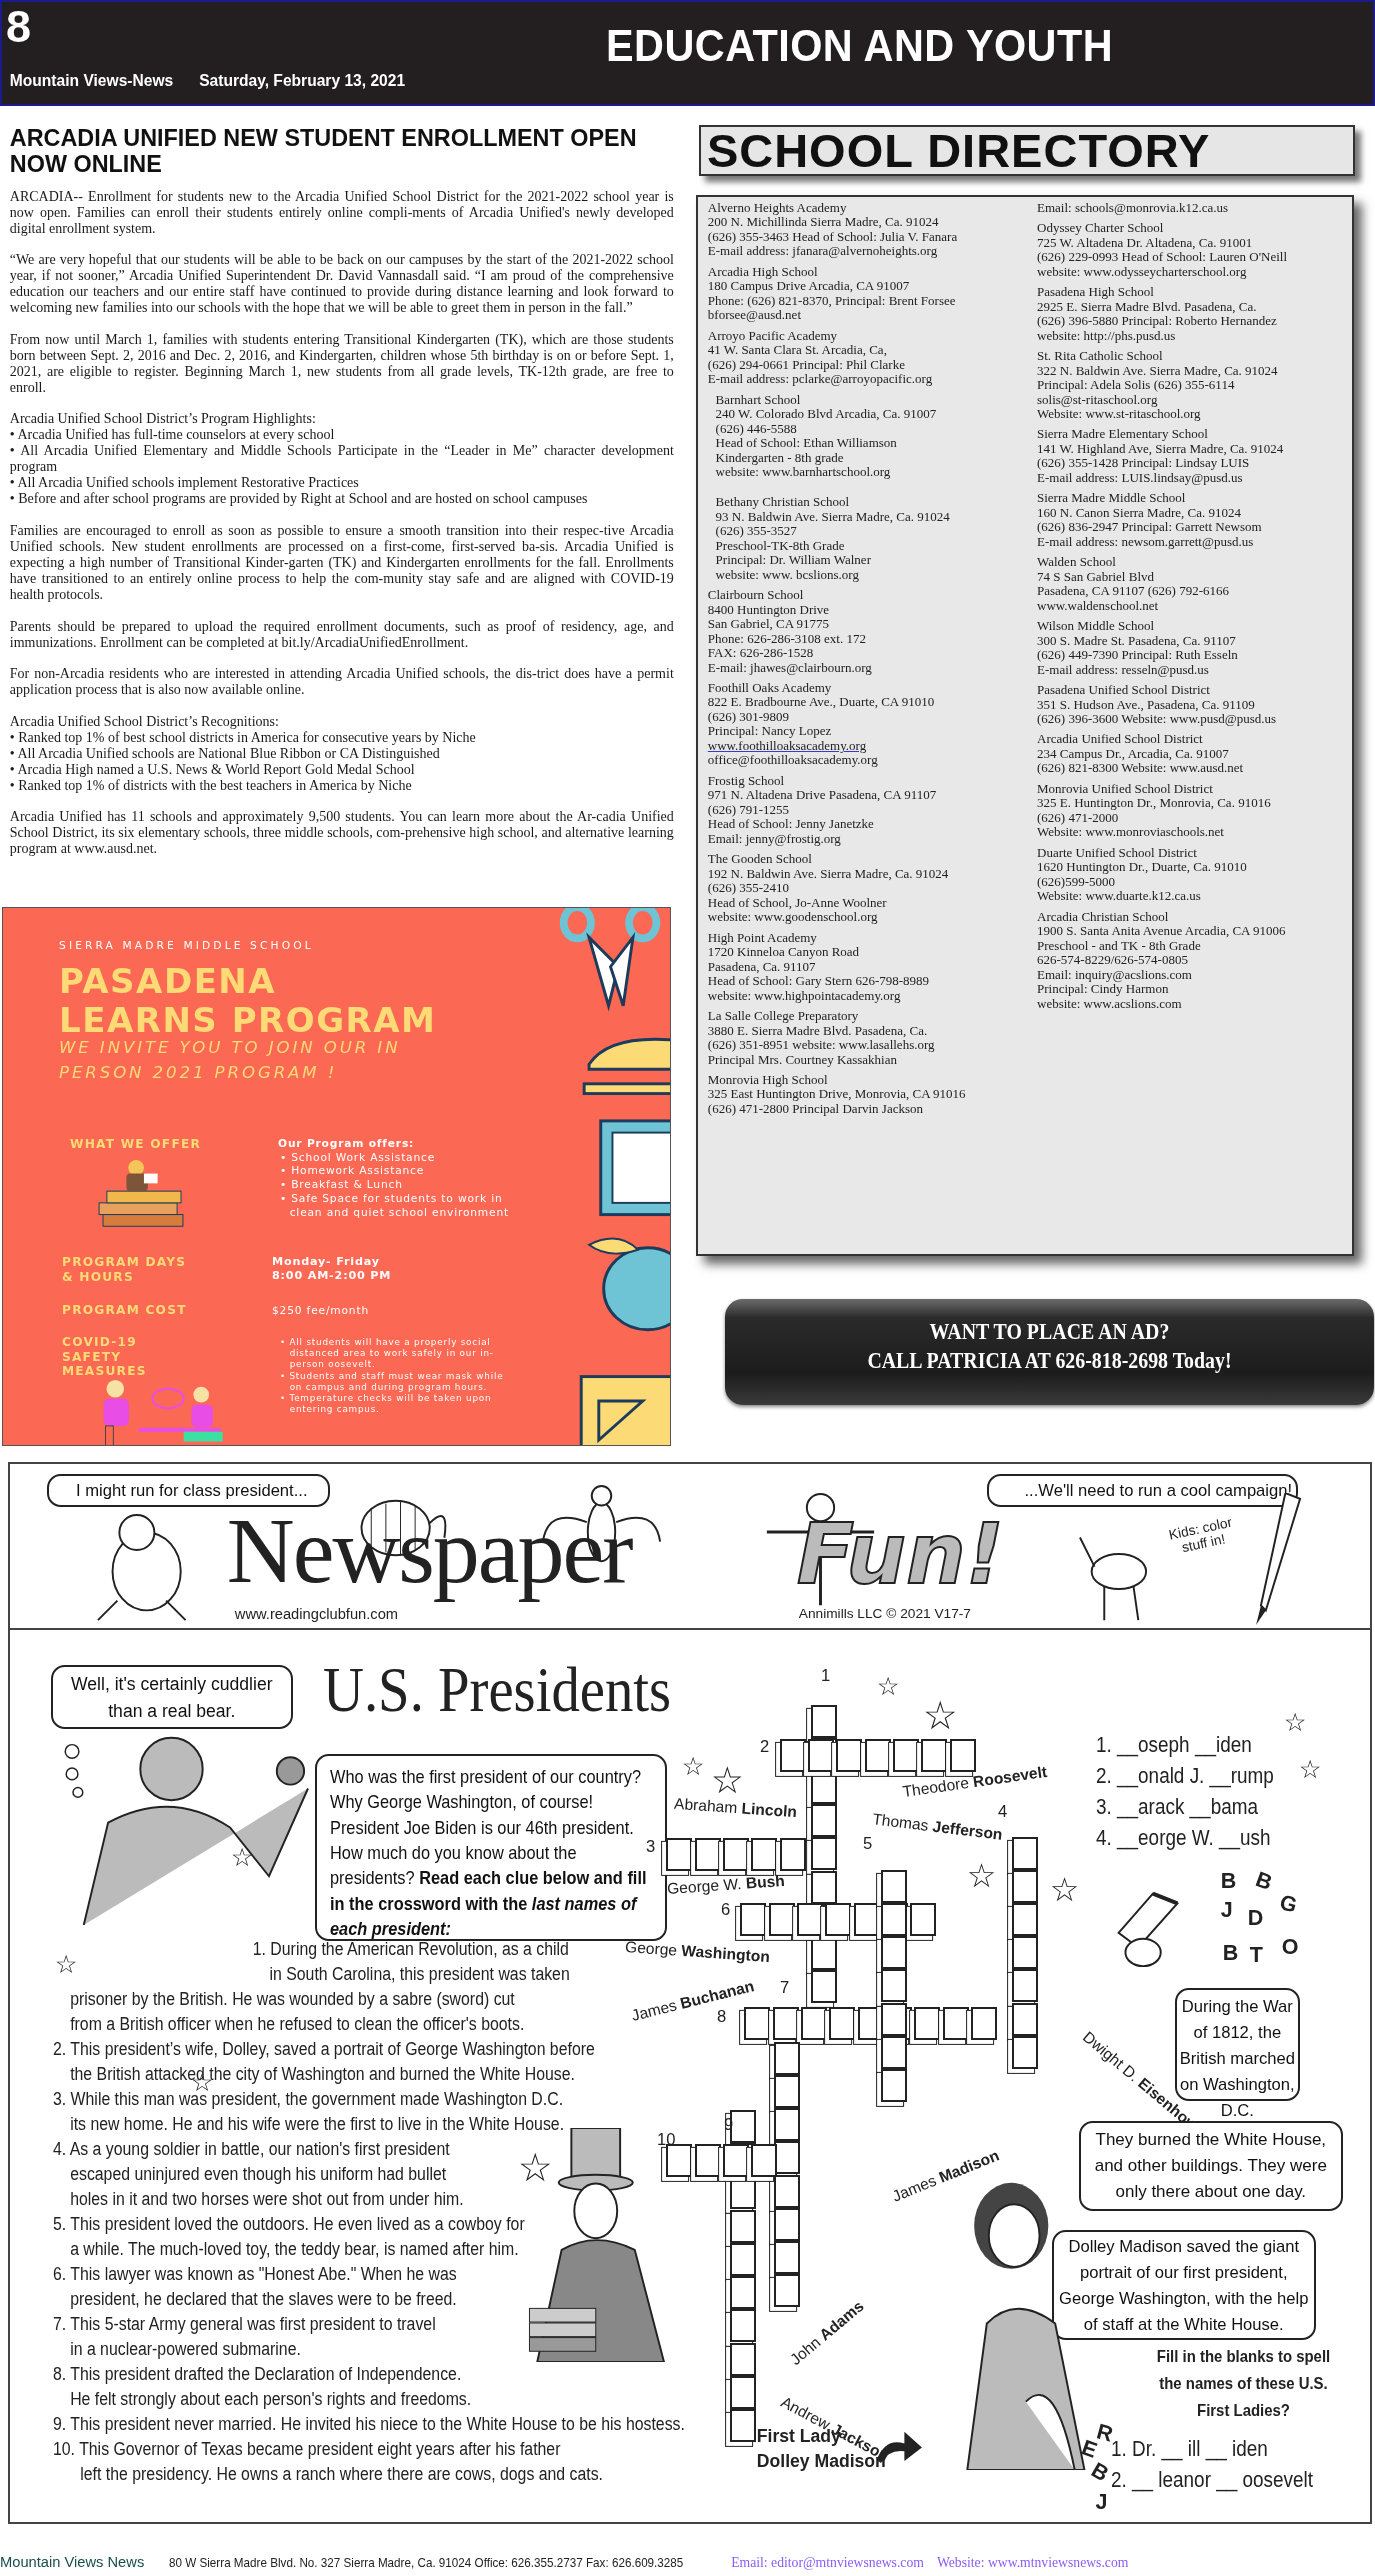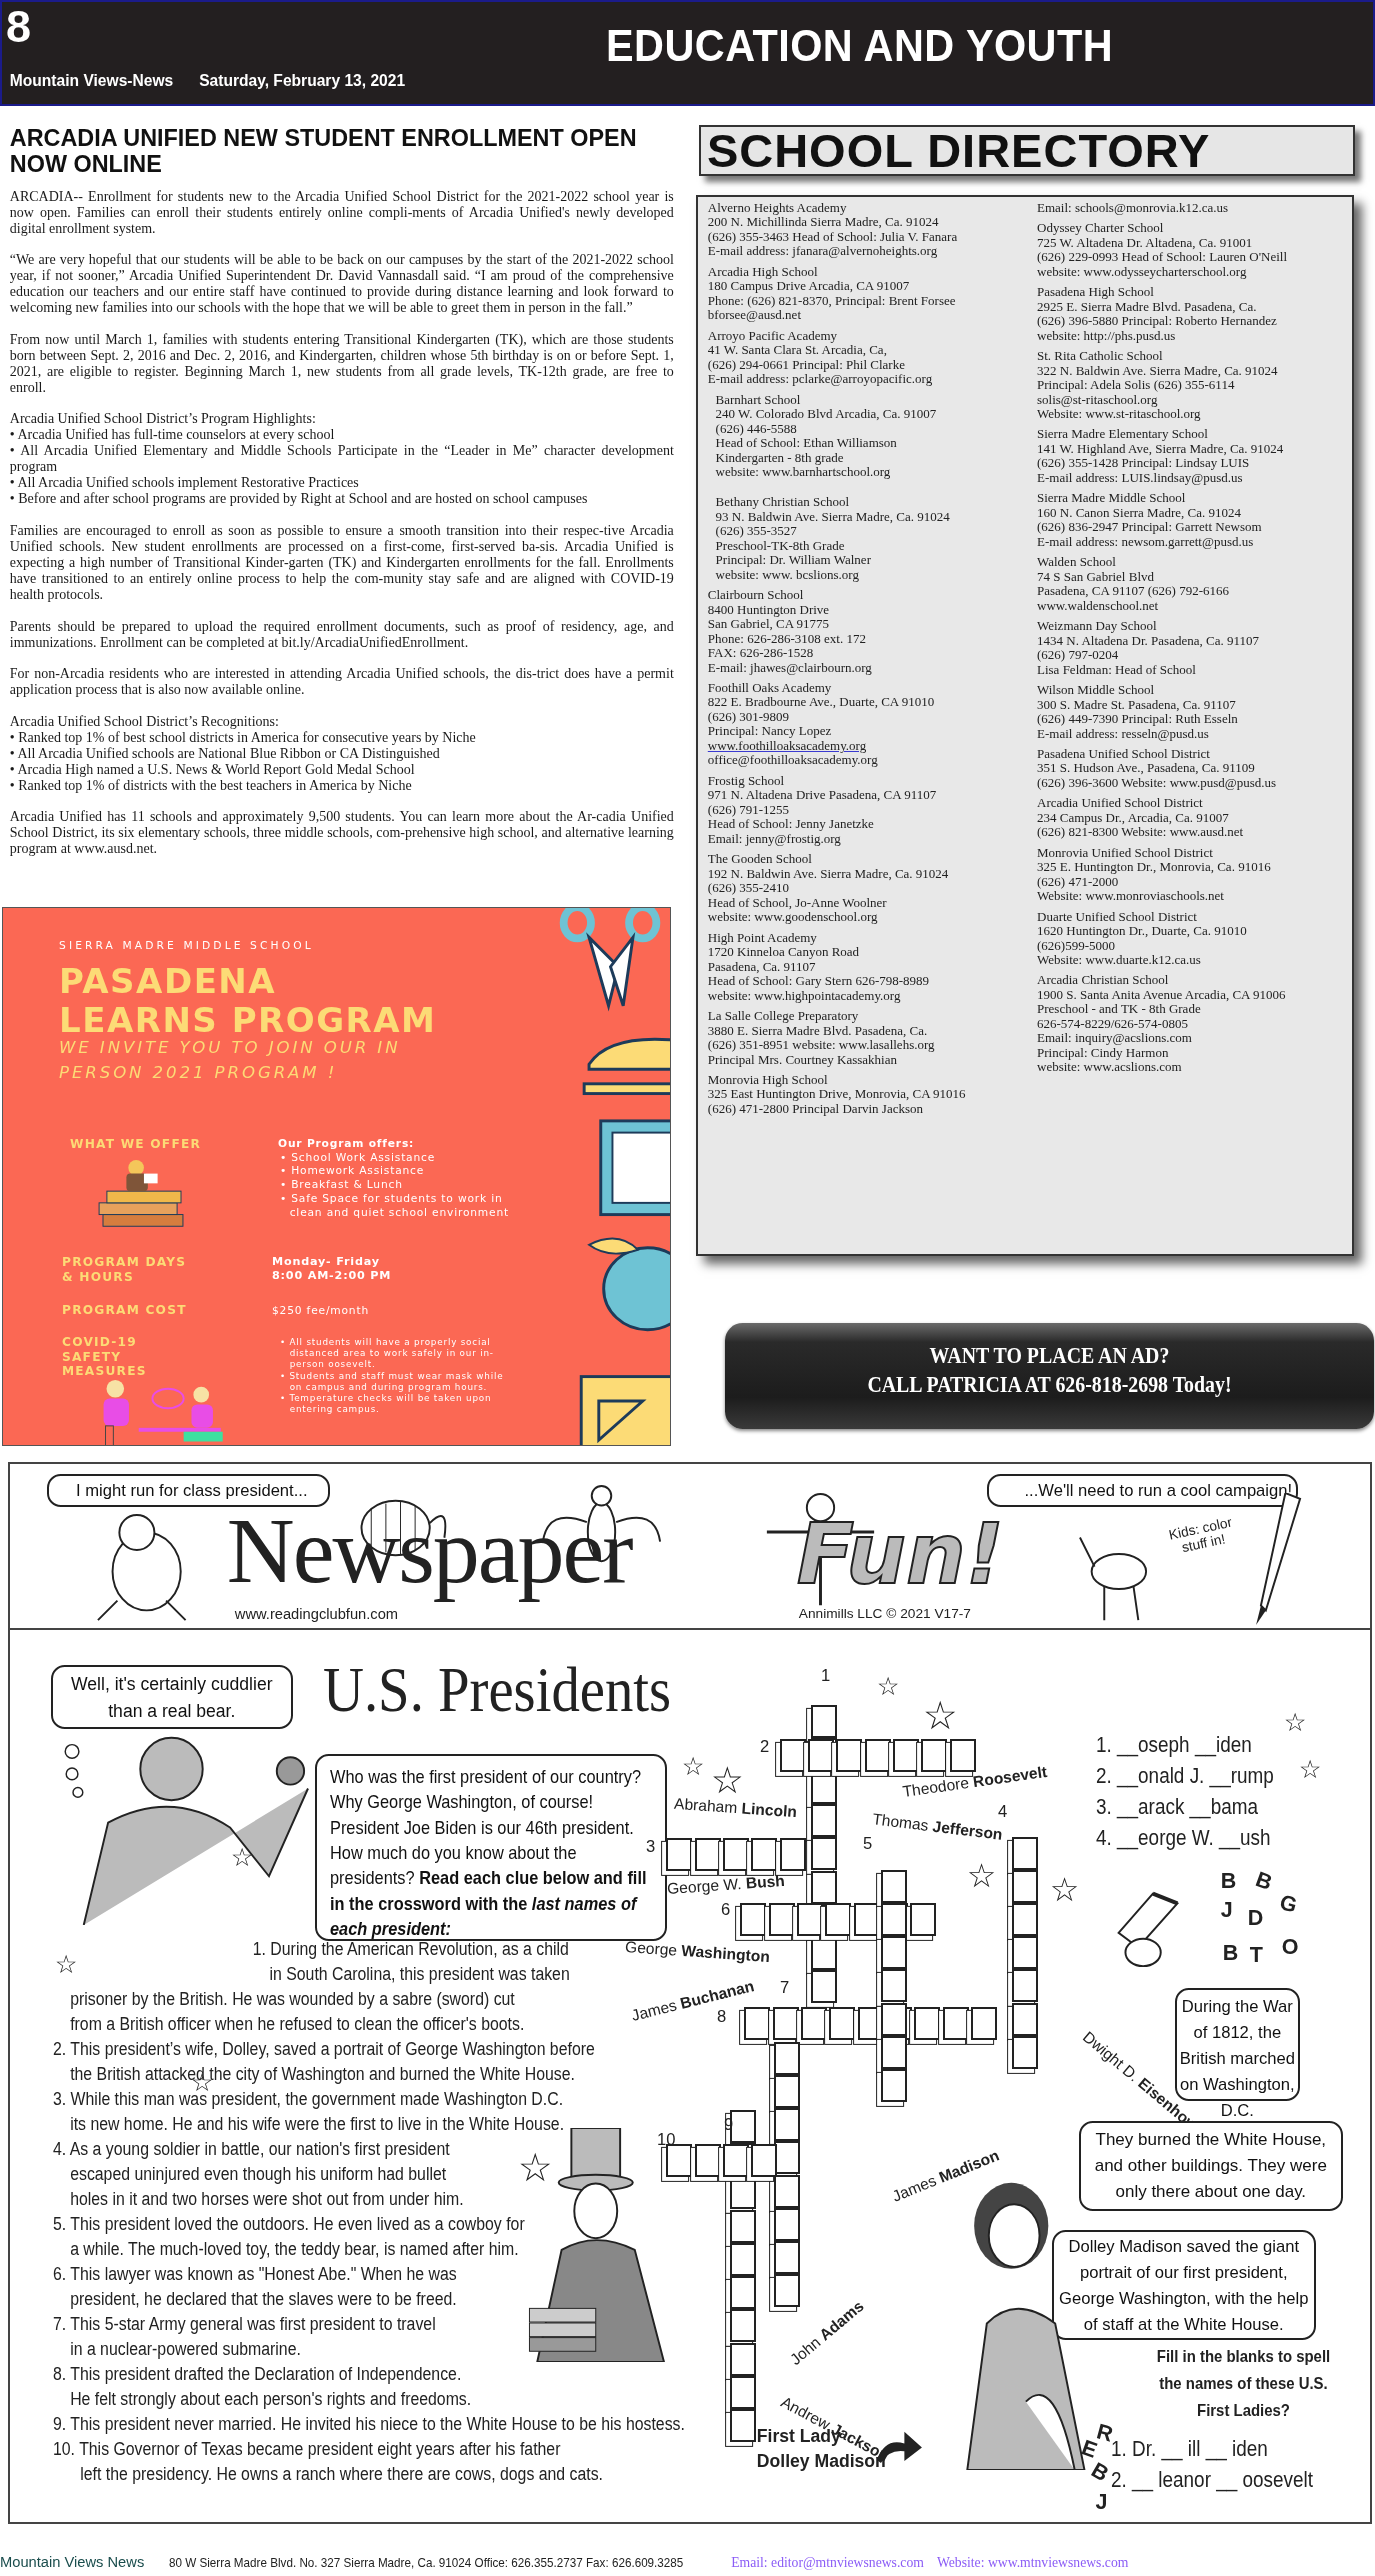--- a/index.html
+++ b/index.html
@@ -39,21 +39,21 @@
   .dir-col { position: absolute; top: 3.9px; }
   .dir-col.left { left: 9.8px; width: 313px; }
   .dir-col.right { left: 339px; width: 315px; }
   .entry { margin-bottom: 5.9px; }
   .entry .name { display: block; }
   .entry .ln { display: block; white-space: nowrap; }
   .entry .ln.link { color: #222; text-decoration: underline; text-decoration-color: #3a3ad0; }
   .entry.indent .ln, .entry.indent .name { padding-left: 7.8px; }
 
   
-  .ad { position: absolute; left: 725px; top: 1299px; width: 649px; height: 106px; border-radius: 17.6px; background: linear-gradient(180deg, #6b6b6b 0%, #2a2a2a 18%, #1c1c1c 70%, #3a3a3a 100%); box-shadow: 0 2px 3.9px #888; text-align: center; color: #fff; font-family: "Liberation Serif", serif; font-weight: bold; margin-top: 24px; }
+  .ad { position: absolute; left: 725px; top: 1299px; width: 649px; height: 106px; border-radius: 17.6px; background: linear-gradient(180deg, #6b6b6b 0%, #2a2a2a 18%, #1c1c1c 70%, #3a3a3a 100%); box-shadow: 0 2px 3.9px #888; text-align: center; color: #fff; font-family: "Liberation Serif", serif; font-weight: bold; }
   .ad .l1 { padding-top: 17.6px; font-size: 23.4px; line-height: 29px; transform: scaleX(0.85); }
   .ad .l2 { font-size: 23.4px; line-height: 29px; transform: scaleX(0.85); }
 
   
   .fun-wrap { position: absolute; left: 7.8px; top: 1462px; width: 1364px; height: 1062px; border: 2px solid #444; }
   .fun-header { position: absolute; left: 0; top: 0; width: 100%; height: 166px; border-bottom: 2px solid #444; }
   .bubble { position: absolute; border: 2px solid #222; border-radius: 13.7px; background: #fff; font-family: "Liberation Sans", sans-serif; color: #111; text-align: center; }
   .fun-title { position: absolute; left: 217px; top: 39px; font-family: "Liberation Serif", serif; font-size: 94px; line-height: 94px; color: #222; letter-spacing: -2px; }
   .fun-word { position: absolute; left: 787px; top: 41px; font-family: "DejaVu Sans", sans-serif; font-weight: bold; font-style: italic; font-size: 84px; color: #bbb; -webkit-text-stroke: 2px #222; }
   .fun-small { position: absolute; font-family: "Liberation Sans", sans-serif; font-size: 14.7px; color: #222; }
@@ -328,26 +328,20 @@
         <span class="name">Sierra Madre Middle School</span>
         <span class="ln">160 N. Canon Sierra Madre, Ca. 91024</span>
         <span class="ln">(626) 836-2947 Principal: Garrett Newsom</span>
         <span class="ln">E-mail address: newsom.garrett@pusd.us</span>
       </div>
       <div class="entry">
         <span class="name">Walden School</span>
         <span class="ln">74 S San Gabriel Blvd</span>
         <span class="ln">Pasadena, CA  91107  (626) 792-6166</span>
         <span class="ln">www.waldenschool.net</span>
-      </div>
-      <div class="entry">
-        <span class="name">Weizmann Day School</span>
-        <span class="ln">1434 N. Altadena Dr. Pasadena, Ca. 91107</span>
-        <span class="ln">(626) 797-0204</span>
-        <span class="ln">Lisa Feldman: Head of School</span>
       </div>
       <div class="entry">
         <span class="name">Wilson Middle School</span>
         <span class="ln">300 S. Madre St.  Pasadena, Ca. 91107</span>
         <span class="ln">(626) 449-7390 Principal: Ruth Esseln</span>
         <span class="ln">E-mail address: resseln@pusd.us</span>
       </div>
       <div class="entry">
         <span class="name">Pasadena Unified School District</span>
         <span class="ln">351 S. Hudson Ave., Pasadena, Ca. 91109</span>

